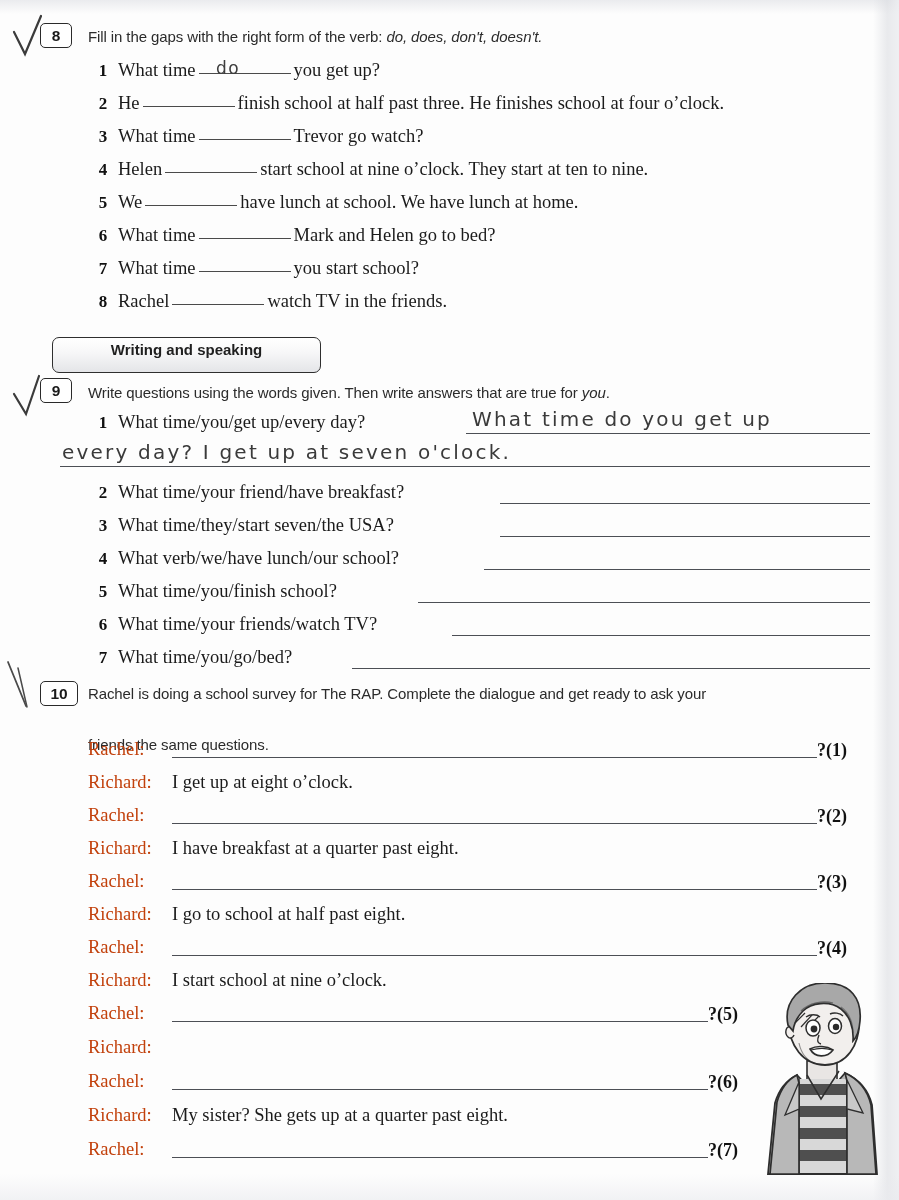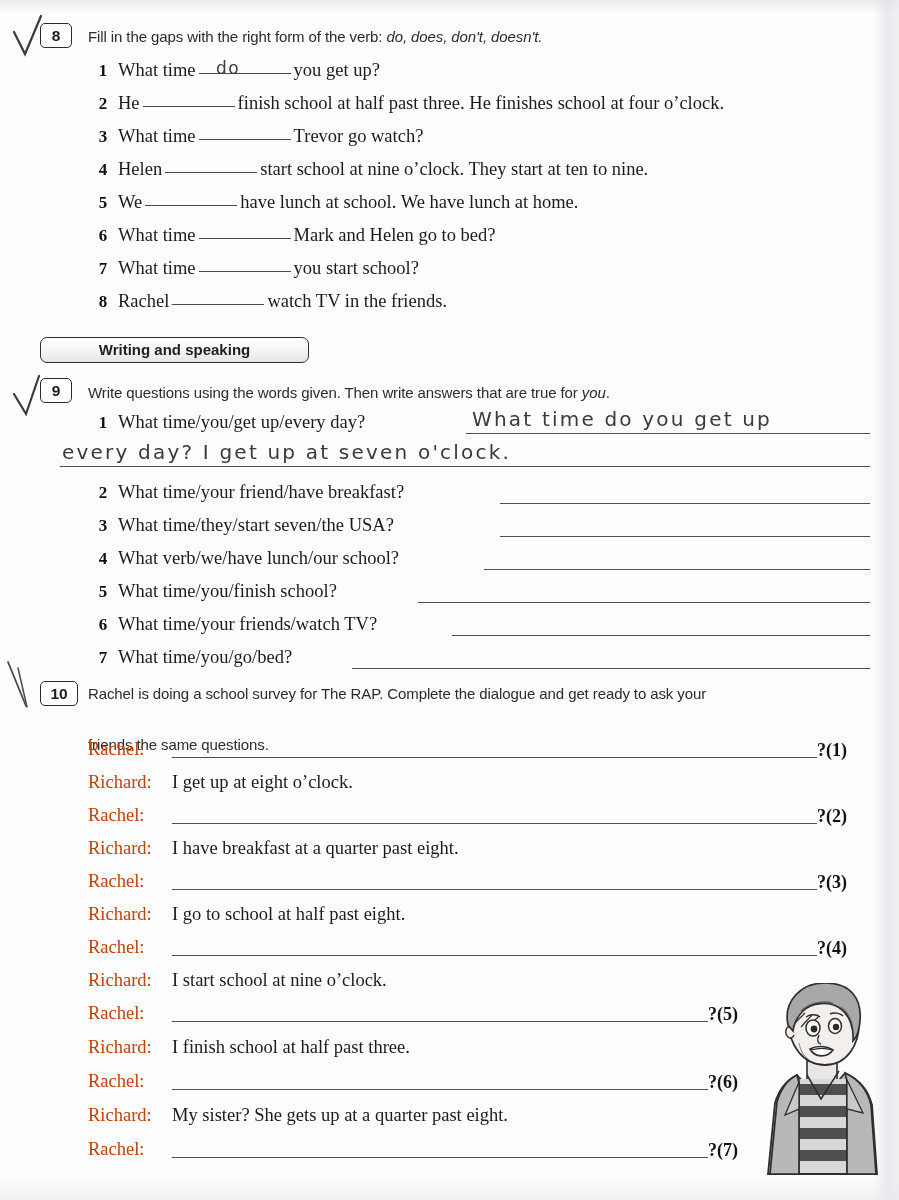--- a/index.html
+++ b/index.html
@@ -229,21 +229,21 @@
   <div class="q-num" style="left:96px; top:259px;">7</div>
   <div class="q-line" style="left:118px; top:257px;">
     <span>What time</span><span class="blank" style="width:92px;"></span><span>you start school?</span>
   </div>
 
   <div class="q-num" style="left:96px; top:292px;">8</div>
   <div class="q-line" style="left:118px; top:290px;">
     <span>Rachel</span><span class="blank" style="width:92px;"></span><span>watch TV in the friends.</span>
   </div>
 
-  <div class="banner" style="left:40px; top:337px; width:269px; height:26px; line-height:24px;">
+  <div class="banner" style="left:52px; top:337px; width:269px; height:36px; line-height:24px;">
     <span>Writing and speaking</span>
   </div>
 
   <div class="ex-num" style="left:40px; top:378px;">9</div>
 
   <div class="instr" style="left:88px; top:382px; width:720px;">
     <span>Write questions using the words given. Then write answers that are true for </span><i>you</i><span>.</span>
   </div>
 
   <div class="q-num" style="left:96px; top:413px;">1</div>
@@ -308,21 +308,20 @@
   <div class="qmark" style="left:817px; top:938px;">?(4)</div>
 
   <div class="speaker" style="left:88px; top:970px;">Richard:</div>
   <div class="utterance" style="left:172px; top:970px;">I start school at nine o’clock.</div>
 
   <div class="speaker" style="left:88px; top:1003px;">Rachel:</div>
   <div class="rule" style="left:172px; top:1021px; width:536px;"></div>
   <div class="qmark" style="left:708px; top:1004px;">?(5)</div>
 
   <div class="speaker" style="left:88px; top:1037px;">Richard:</div>
-  <div class="utterance" style="left:172px; top:1037px;">I finish school at half past three.</div>
 
   <div class="speaker" style="left:88px; top:1071px;">Rachel:</div>
   <div class="rule" style="left:172px; top:1089px; width:536px;"></div>
   <div class="qmark" style="left:708px; top:1072px;">?(6)</div>
 
   <div class="speaker" style="left:88px; top:1105px;">Richard:</div>
   <div class="utterance" style="left:172px; top:1105px;">My sister? She gets up at a quarter past eight.</div>
 
   <div class="speaker" style="left:88px; top:1139px;">Rachel:</div>
   <div class="rule" style="left:172px; top:1157px; width:536px;"></div>

